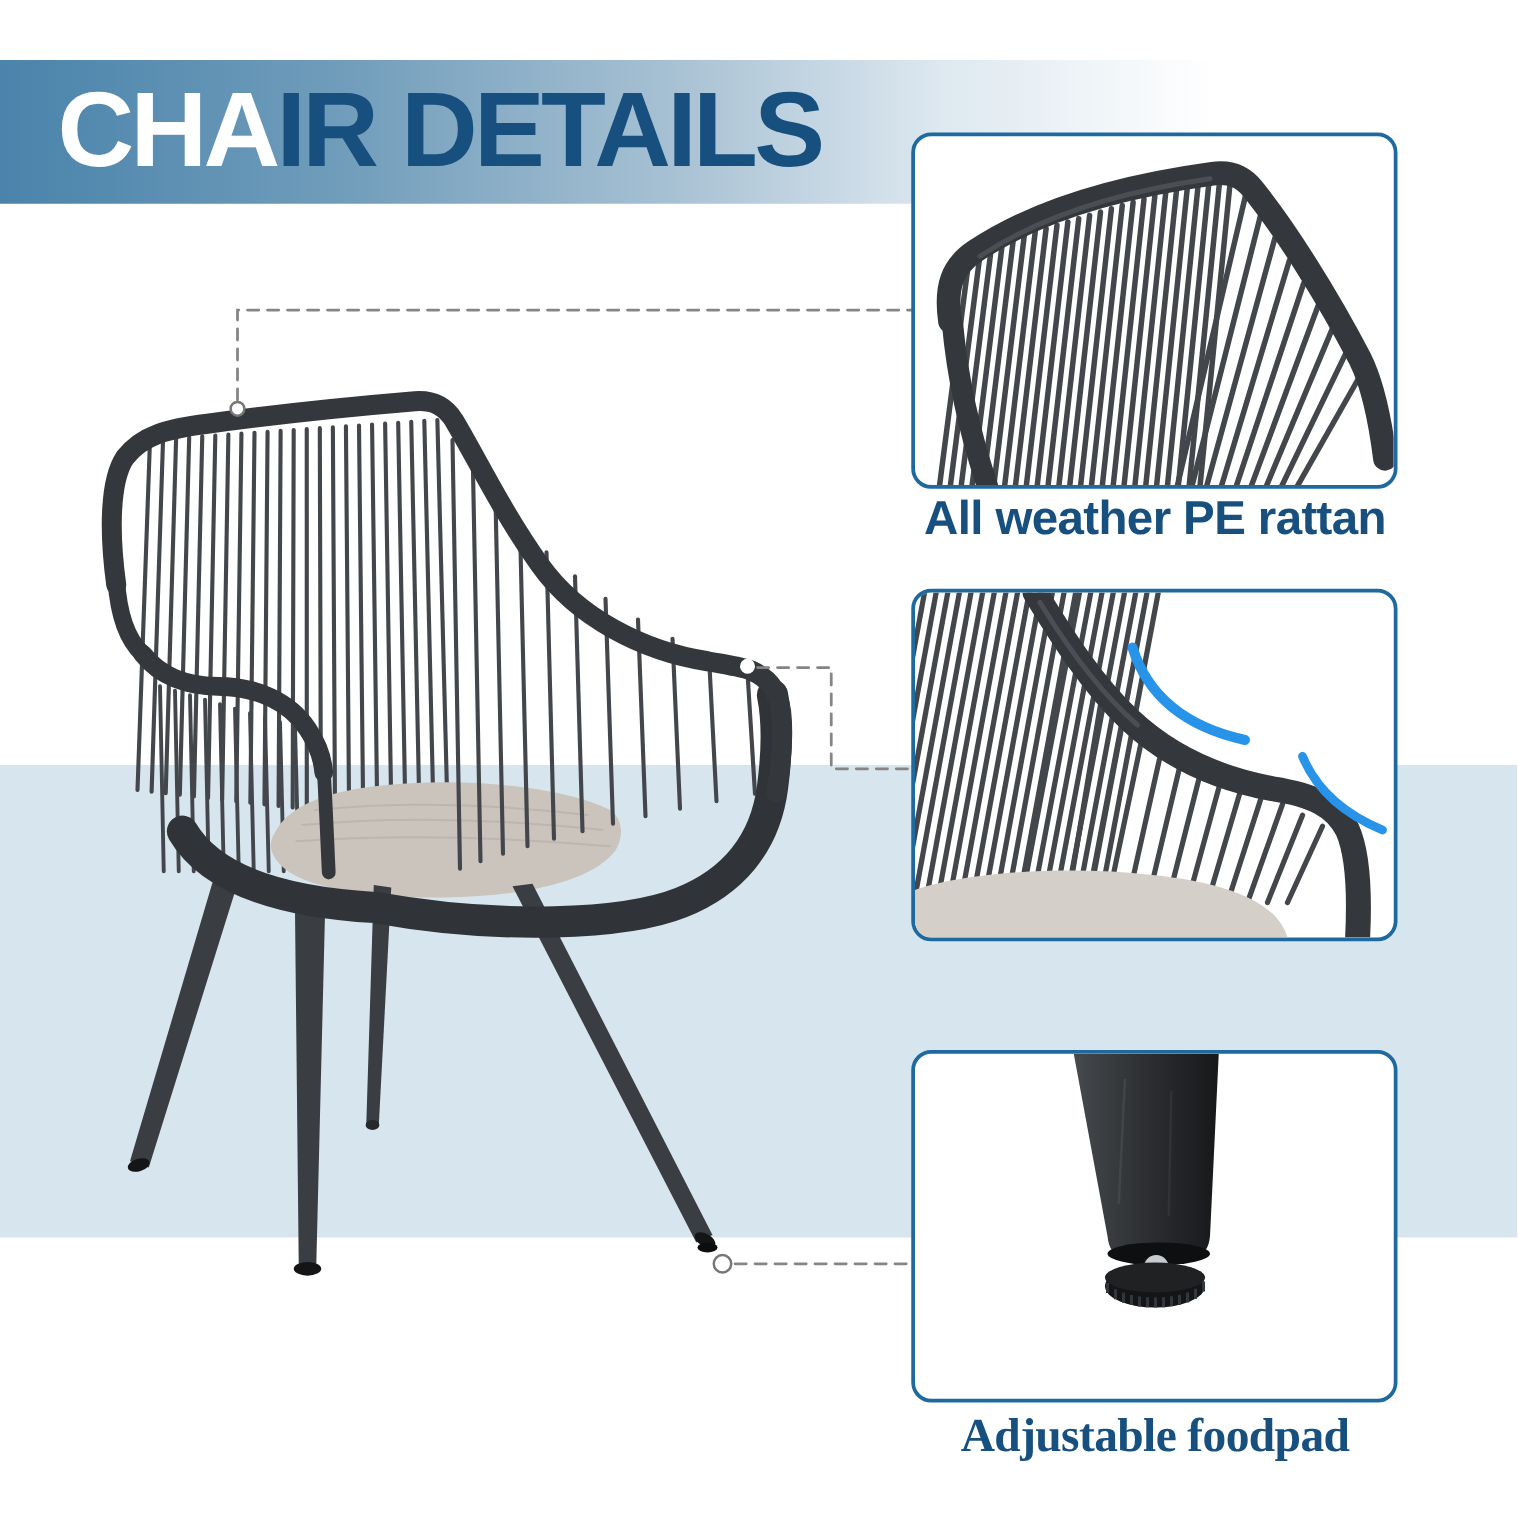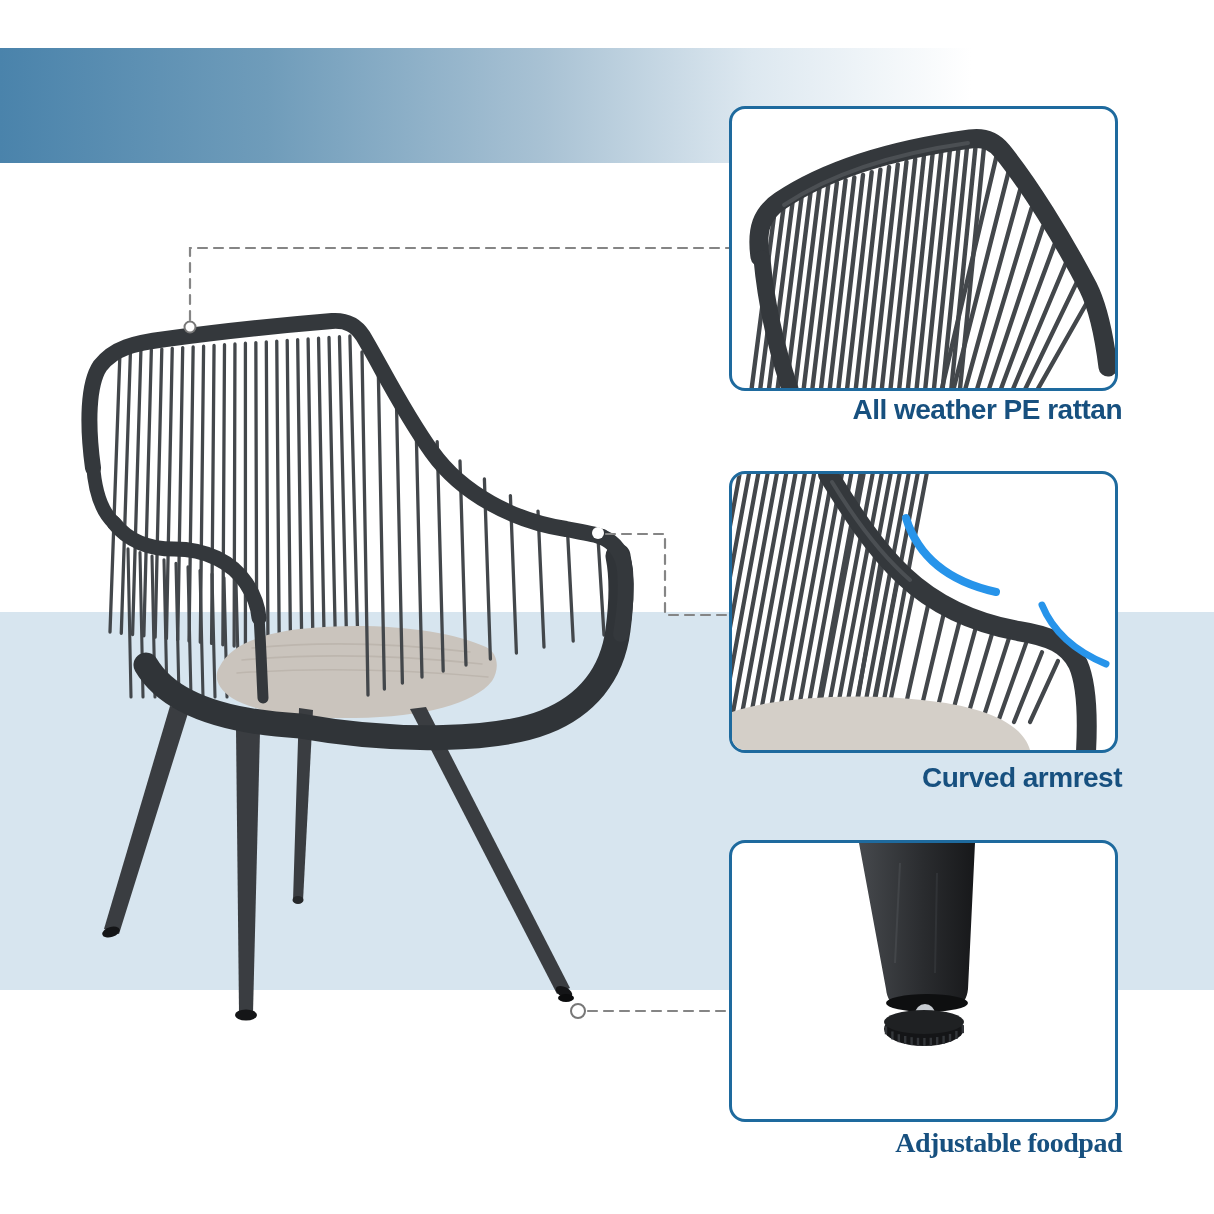--- a/index.html
+++ b/index.html
@@ -29,34 +29,35 @@
   .panel{
     position:absolute;left:729px;width:389px;box-sizing:border-box;
     border:3px solid var(--pborder);border-radius:16px;background:#fff;
     overflow:hidden;z-index:3;
   }
   #panel-rattan {top:106px;height:285px;}
   #panel-armrest{top:471px;height:282px;}
   #panel-footpad{top:840px;height:282px;}
   .panel svg{display:block;}
   .caption{
-    position:absolute;left:682px;width:440px;text-align:right;
-    color:var(--accent);font-size:28px;font-weight:bold;letter-spacing:-0.5px;
+    position:absolute;left:704px;width:440px;text-align:center;
+    color:var(--accent);font-size:38px;font-weight:bold;letter-spacing:-0.5px;
     z-index:3;white-space:nowrap;
   }
   #caption-rattan {top:394px;}
   #caption-armrest{top:762px;}
   #caption-footpad{top:1127px;font-family:Liberation Serif, serif;}
 </style>
 </head>
 <body>
 
 <div id="canvas" style="--accent: #17507f; --pborder: #1e6a9e; --band: #d7e5ef; --hdr: #4a83ab;">
 
   <div id="header-band"></div>
+  <div id="page-title"><span class="hl">CHA</span><span class="rest">IR DETAILS</span></div>
 
   <div id="content-band"></div>
 
   <svg id="chair-svg" width="1214" height="1214" viewBox="0 0 1214 1214">
     <g id="g-back-strands">
         <line x1="120" y1="352" x2="110" y2="632" stroke="#43474b" stroke-width="3.3" stroke-linecap="round"></line>
         <line x1="130.45" y1="351.27272727272725" x2="121.28599999999999" y2="633.2727272727273" stroke="#43474b" stroke-width="3.3" stroke-linecap="round"></line>
         <line x1="140.9" y1="350.54545454545456" x2="132.572" y2="634.5454545454545" stroke="#43474b" stroke-width="3.3" stroke-linecap="round"></line>
         <line x1="151.35" y1="349.8181818181818" x2="143.858" y2="635.8181818181819" stroke="#43474b" stroke-width="3.3" stroke-linecap="round"></line>
         <line x1="161.8" y1="349.09090909090907" x2="155.144" y2="637.0909090909091" stroke="#43474b" stroke-width="3.3" stroke-linecap="round"></line>
@@ -228,21 +229,20 @@
           <line x1="310" y1="178.2" x2="282" y2="248" stroke="#43474b" stroke-width="4.2" stroke-linecap="round"></line>
           <line x1="326" y1="187" x2="298" y2="248" stroke="#43474b" stroke-width="4.2" stroke-linecap="round"></line>
         </g>
         <path d="M 96,0 C 118,36 142,74 172,102 C 206,134 248,150 286,157 C 318,162 336,170 346,190 C 354,208 356,240 354,278" fill="none" stroke="#34383c" stroke-width="20" stroke-linecap="round"></path>
         <path d="M 100,8 C 122,44 148,80 178,106" fill="none" stroke="#4b4f53" stroke-width="4" stroke-linecap="round"></path>
         <path d="M 0,238 C 40,224 120,218 190,226 C 250,232 290,248 298,276 L 0,276 Z" fill="#d4cfc8"></path>
         <path d="M 174,44 Q 192,102 264,118" fill="none" stroke="#2794ea" stroke-width="8" stroke-linecap="round"></path>
         <path d="M 310,131 Q 326,170 374,190" fill="none" stroke="#2794ea" stroke-width="7" stroke-linecap="round"></path>
       </svg>
   </div>
-  <div class="caption" id="caption-armrest">Curved armrest</div>
 
   <div class="panel" id="panel-footpad">
     <svg id="svg-footpad" width="383" height="276" viewBox="0 0 383 276">
         <defs>
           <linearGradient id="leggrad" x1="0" y1="0" x2="1" y2="0">
             <stop offset="0%" stop-color="#46494d"></stop>
             <stop offset="55%" stop-color="#2a2c2f"></stop>
             <stop offset="100%" stop-color="#17181a"></stop>
           </linearGradient>
         </defs>

